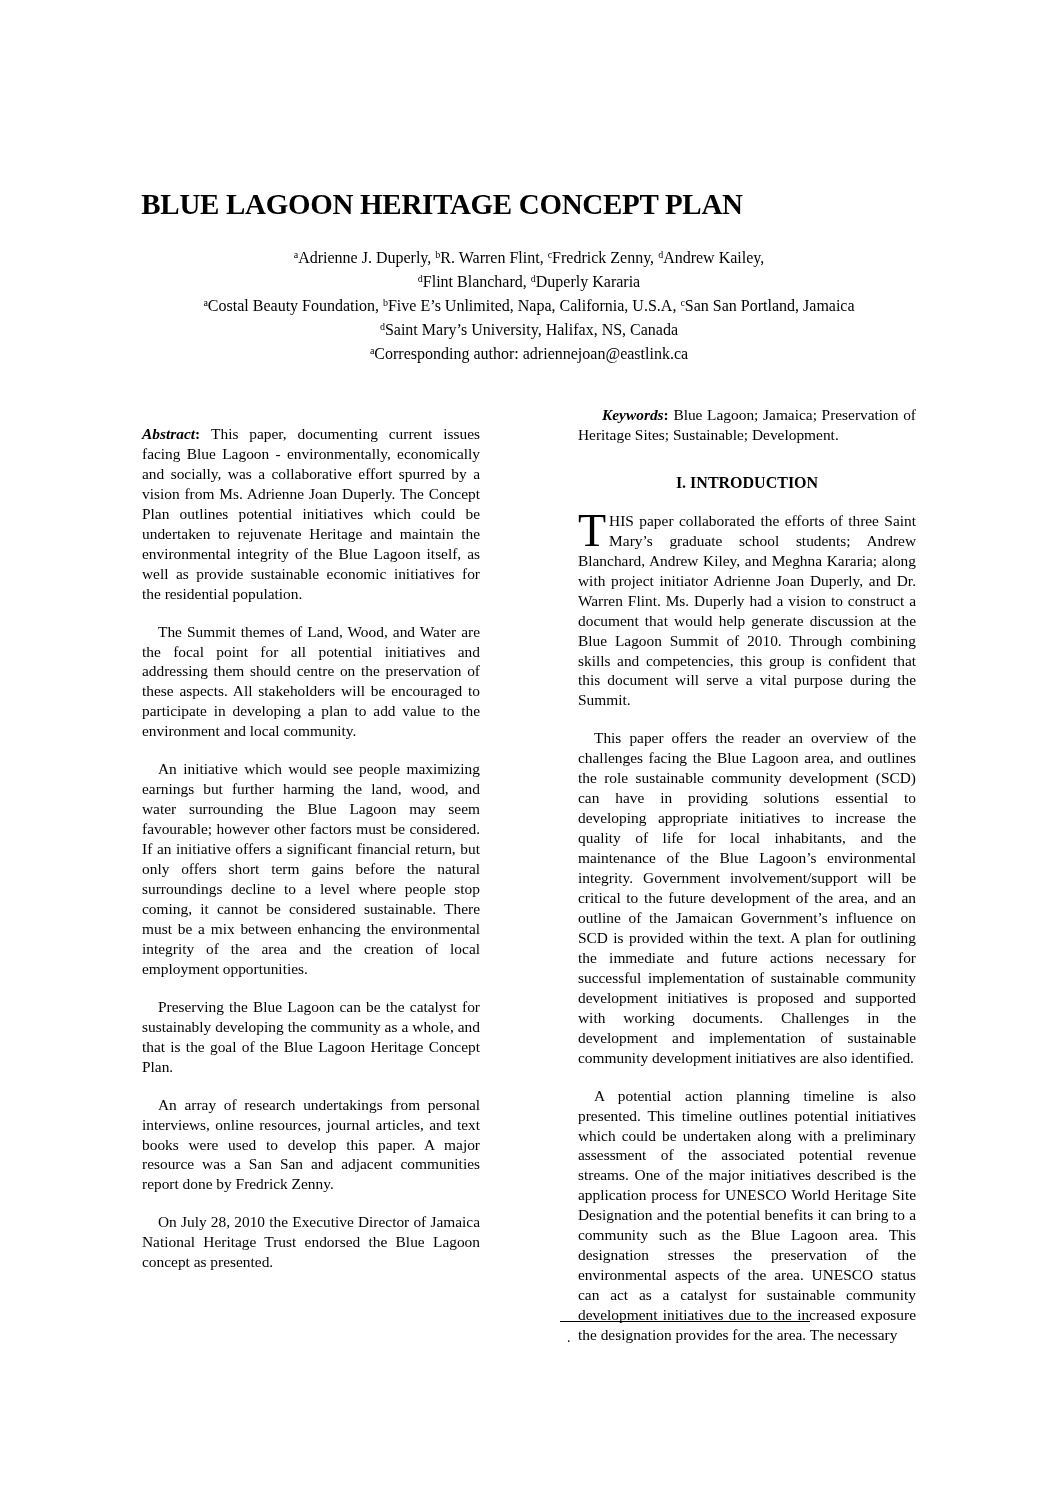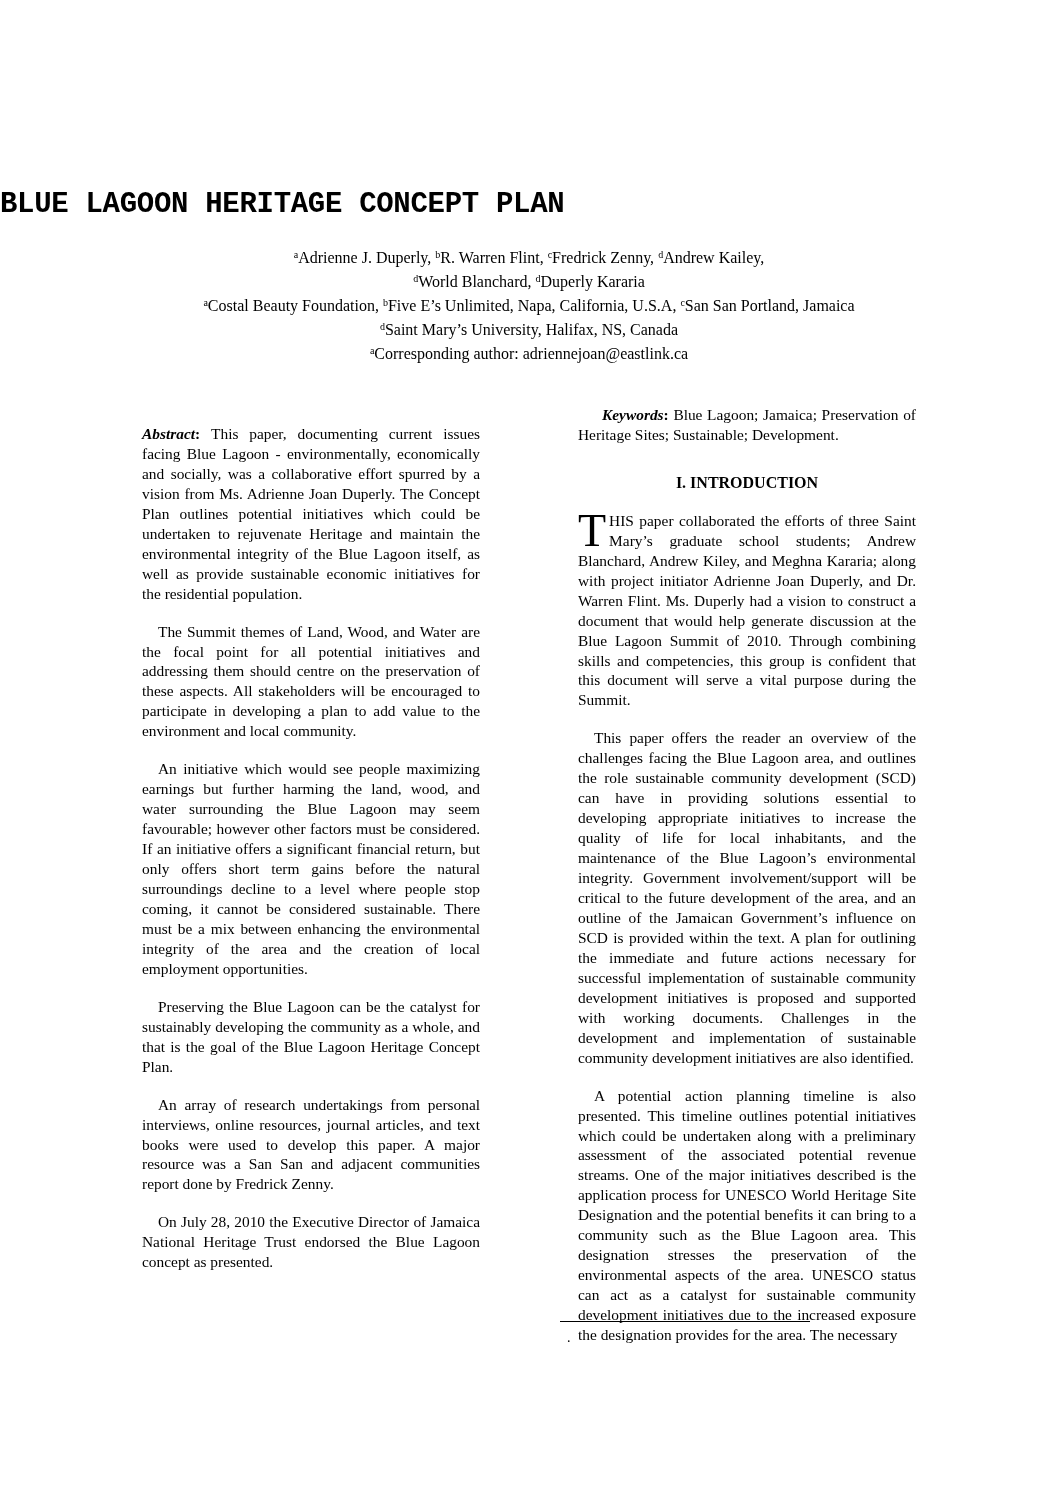--- a/index.html
+++ b/index.html
@@ -9,24 +9,24 @@
     position: relative;
     font-family: "Liberation Serif", "DejaVu Serif", serif;
     color: #000;
     overflow: hidden;
   }
   .title {
     position: absolute;
     top: 188px;
     left: 0;
     width: 884px;
+    text-align: center;
     font-size: 29px;
     font-weight: bold;
     letter-spacing: -0.3px;
-    font-family: Liberation Mono, monospace;
   }
   .meta {
     position: absolute;
     left: 0;
     width: 1058px;
     text-align: center;
     font-size: 16px;
     line-height: 24px;
   }
   .meta sup { font-size: 10px; vertical-align: 5px; line-height: 0; }
@@ -77,21 +77,21 @@
 
 <div class="title">BLUE LAGOON HERITAGE CONCEPT PLAN</div>
 
 <div class="meta" style="top:246px;">
   <span><sup>a</sup><span>Adrienne J. Duperly, </span></span>
   <span><sup>b</sup><span>R. Warren Flint, </span></span>
   <span><sup>c</sup><span>Fredrick Zenny, </span></span>
   <span><sup>d</sup><span>Andrew Kailey,</span></span>
 </div>
 <div class="meta" style="top:270px;">
-  <span><sup>d</sup><span>World Blanchard, </span></span>
+  <span><sup>d</sup><span>Flint Blanchard, </span></span>
   <span><sup>d</sup><span>Duperly Kararia</span></span>
 </div>
 <div class="meta" style="top:294px;">
   <span><sup>a</sup><span>Costal Beauty Foundation, </span></span>
   <span><sup>b</sup><span>Five E’s Unlimited, Napa, California, U.S.A, </span></span>
   <span><sup>c</sup><span>San San Portland, Jamaica</span></span>
 </div>
 <div class="meta" style="top:318px;">
   <span><sup>d</sup><span>Saint Mary’s University, Halifax, NS, Canada</span></span>
 </div>

